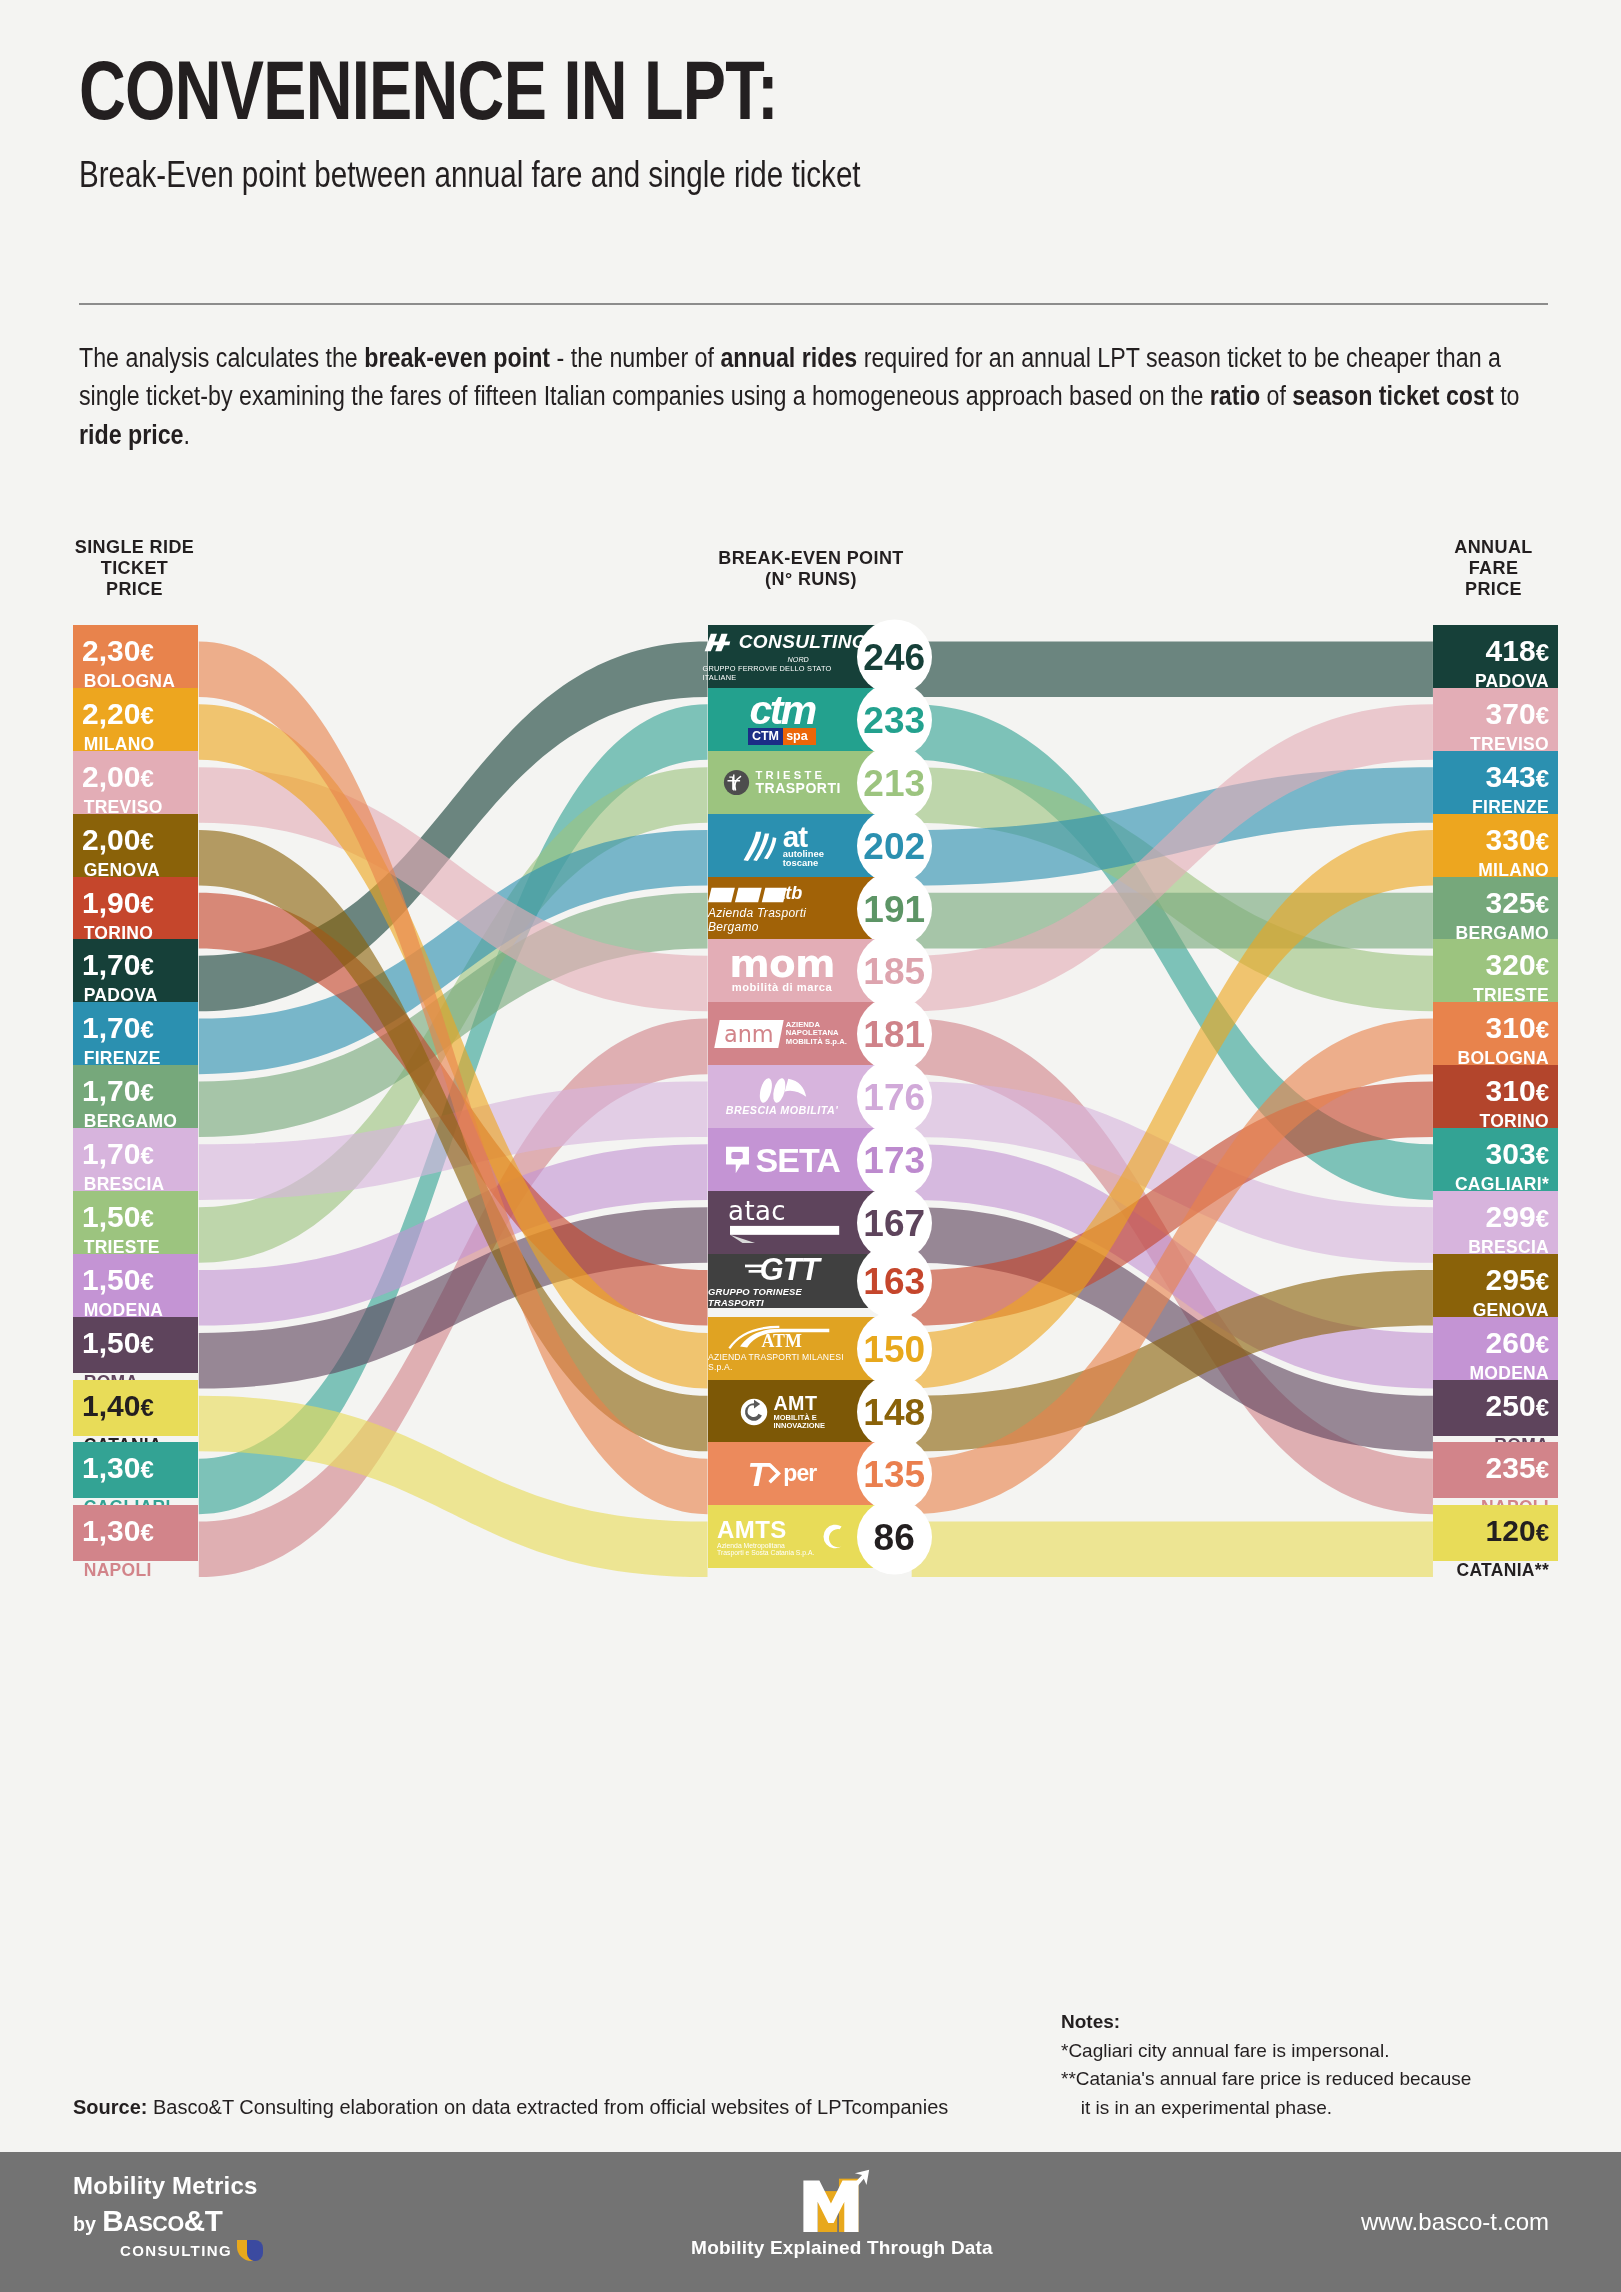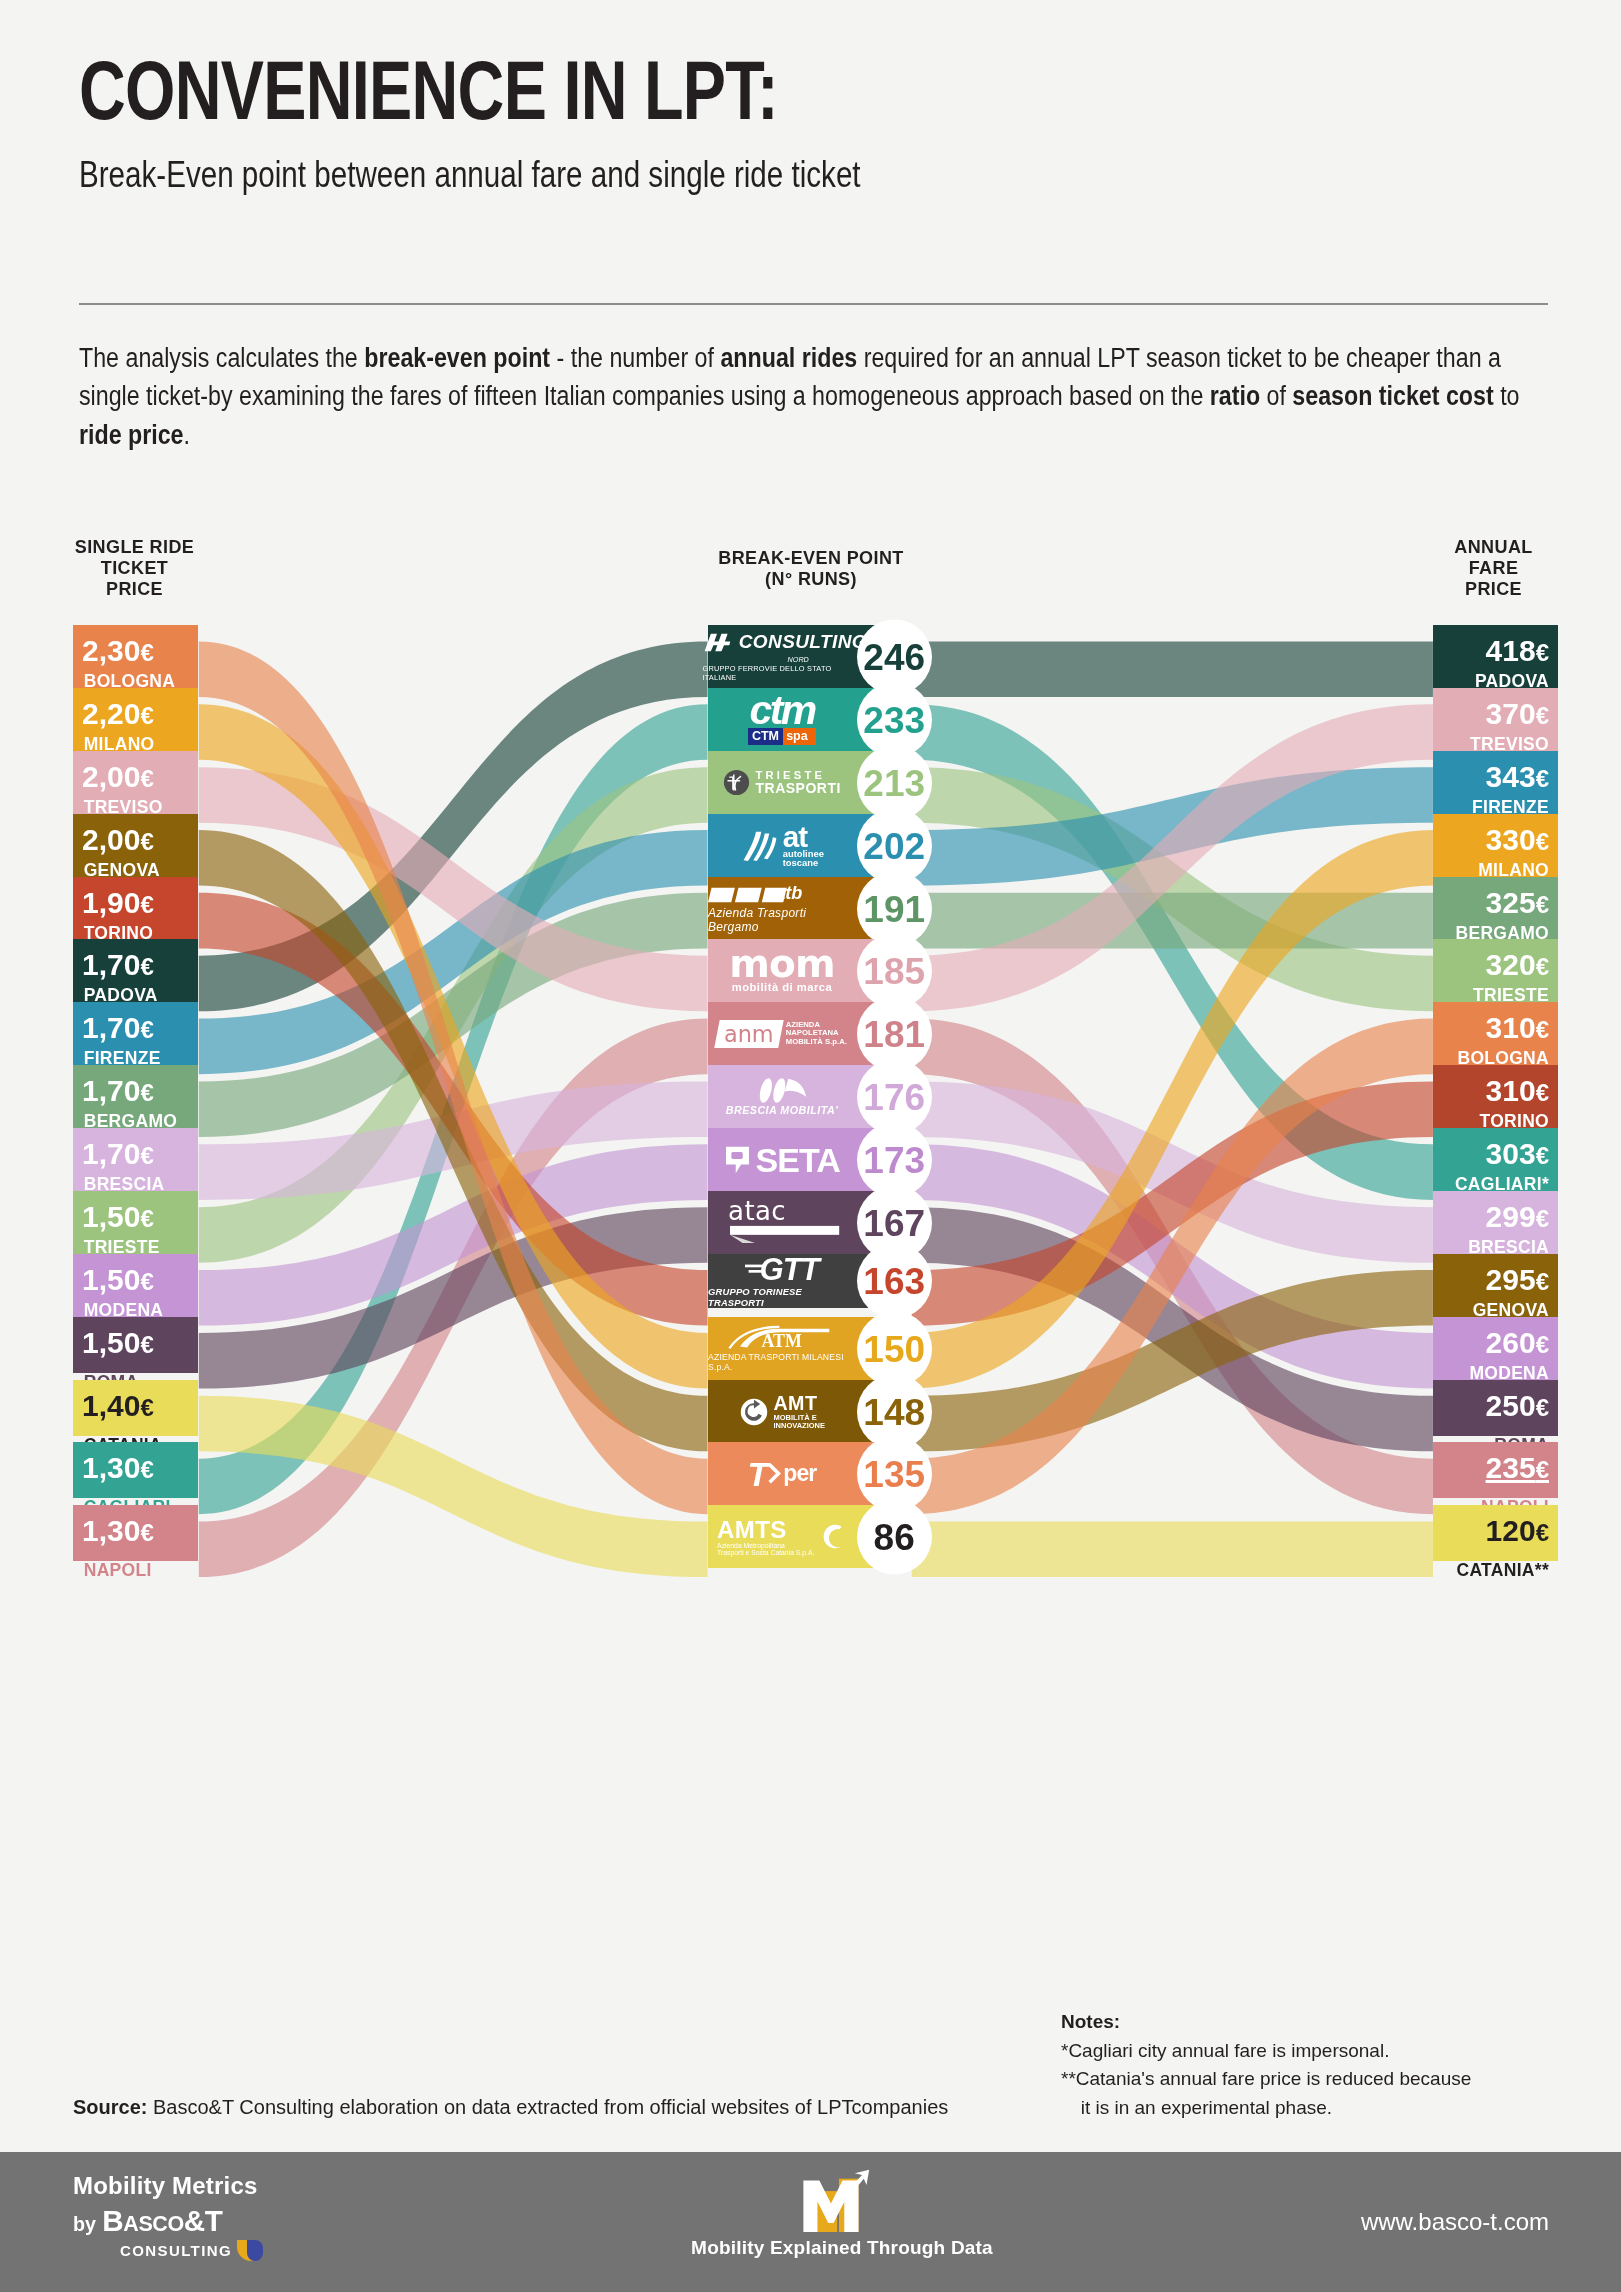--- a/index.html
+++ b/index.html
@@ -603,21 +603,21 @@
    </div>
    <div class="node rnode" style="top:1317px;height:63px;background:#c494d4;">
      <span class="val" style="color:#ffffff;">260<span class="cur">€</span></span>
      <span class="city" style="color:#ffffff;top:48px;">MODENA</span>
    </div>
    <div class="node rnode" style="top:1380px;height:56px;background:#5e445c;">
      <span class="val" style="color:#ffffff;">250<span class="cur">€</span></span>
      <span class="city" style="color:#5e445c;top:57px;">ROMA</span>
    </div>
    <div class="node rnode" style="top:1442px;height:56px;background:#d2848a;">
-     <span class="val" style="color:#ffffff;text-decoration:underline;">235<span class="cur">€</span></span>
+     <span class="val" style="color:#ffffff;">235<span class="cur">€</span></span>
      <span class="city" style="color:#d2848a;top:57px;">NAPOLI</span>
    </div>
    <div class="node rnode" style="top:1505px;height:56px;background:#e8dc58;">
      <span class="val" style="color:#231f20;">120<span class="cur">€</span></span>
      <span class="city" style="color:#231f20;top:57px;">CATANIA**</span>
    </div>
     </div>
 
   <div class="notes">
     <div class="nt-title">Notes:</div>

